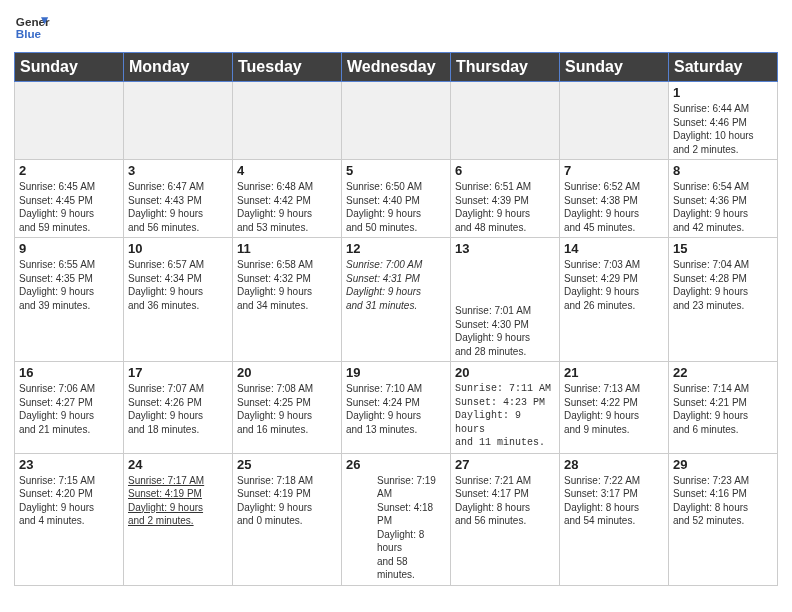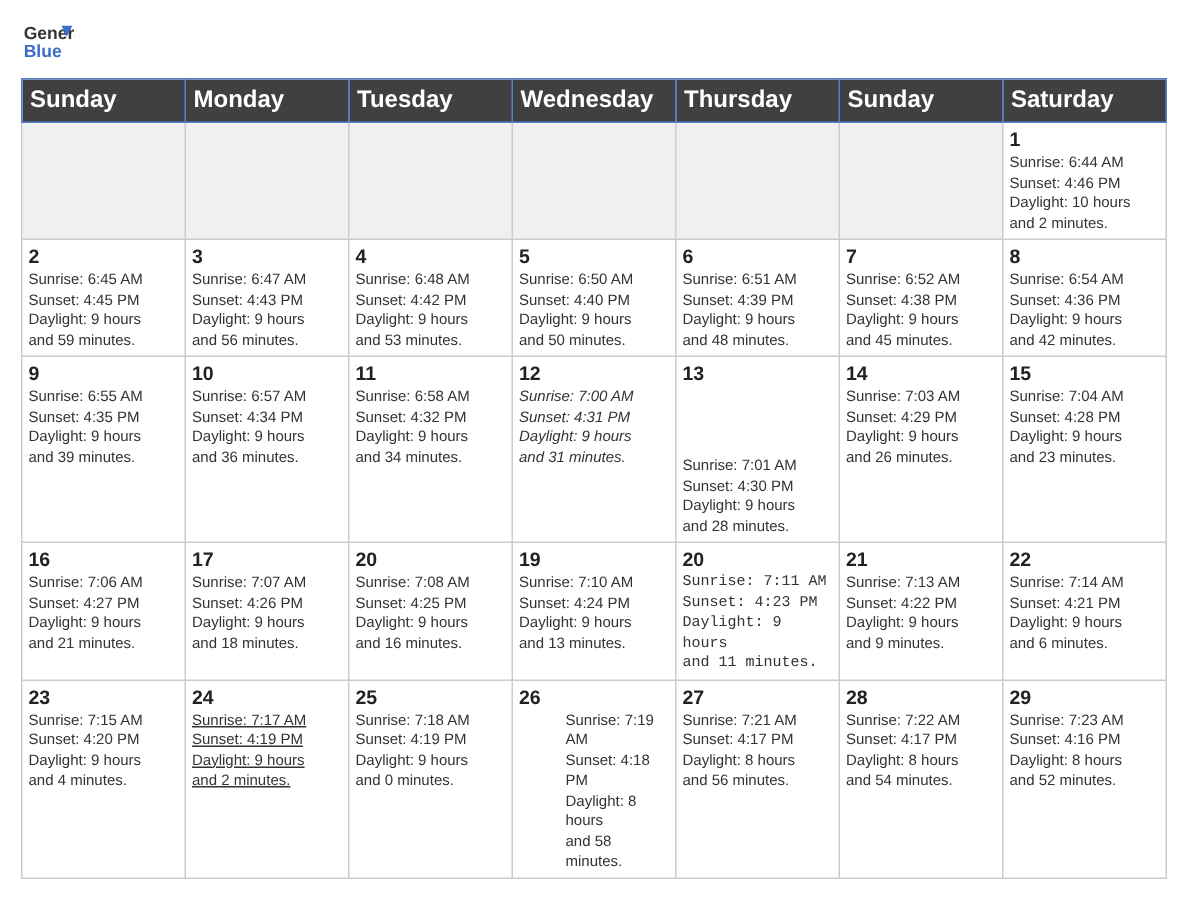--- a/index.html
+++ b/index.html
@@ -319,21 +319,21 @@
           <td>
             <span class="day-num">27</span>
             <div class="day-info" style="white-space: pre-line;">Sunrise: 7:21 AM
 Sunset: 4:17 PM
 Daylight: 8 hours
 and 56 minutes.</div>
           </td>
           <td>
             <span class="day-num">28</span>
             <div class="day-info" style="white-space: pre-line;">Sunrise: 7:22 AM
-Sunset: 4:17 PM
+Sunset: 3:17 PM
 Daylight: 8 hours
 and 54 minutes.</div>
           </td>
           <td>
             <span class="day-num">29</span>
             <div class="day-info" style="white-space: pre-line;">Sunrise: 7:23 AM
 Sunset: 4:16 PM
 Daylight: 8 hours
 and 52 minutes.</div>
           </td>

